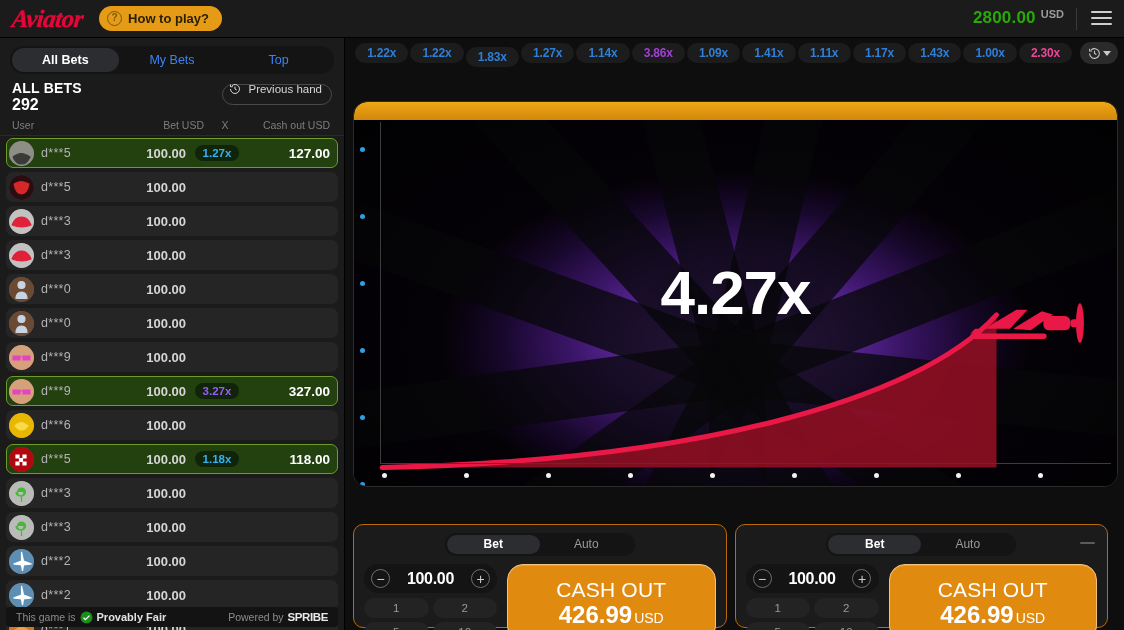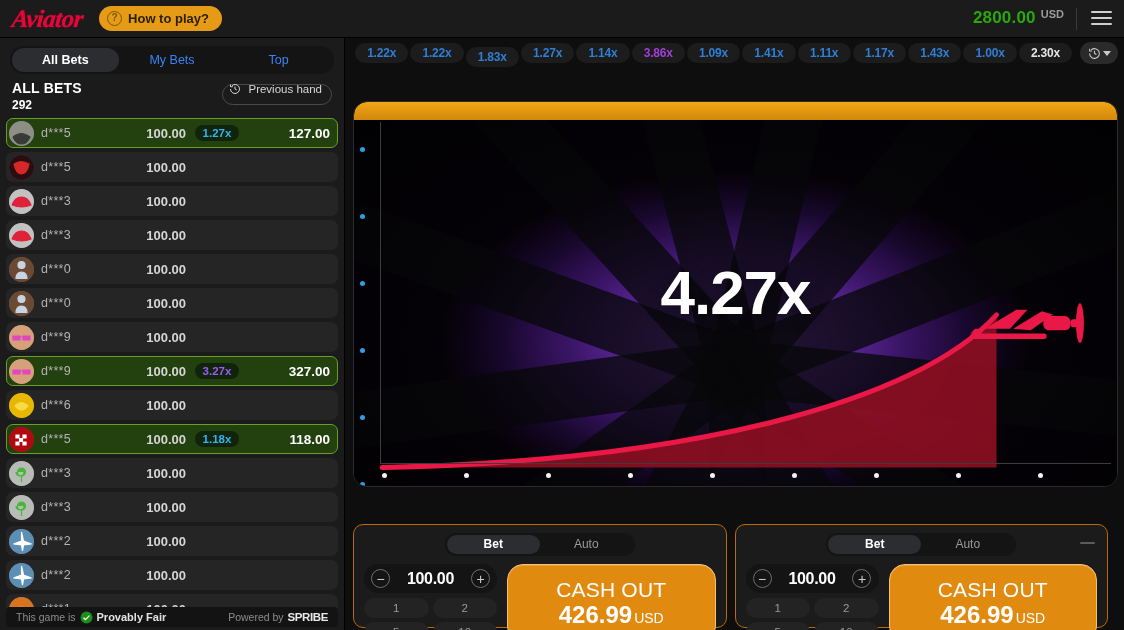--- a/index.html
+++ b/index.html
@@ -71,21 +71,21 @@
     color: #3b82f6; line-height: 24px; border-radius: 13px;
     cursor: pointer;
   }
   .tab.active { background: #2c2d30; color: #fff; font-weight: bold; }
 
   .allbets-head {
     padding: 6px 12px 2px 12px;
     display: flex; align-items: flex-start;
   }
   .allbets-title { font-size: 14px; font-weight: bold; color: #fff; line-height: 16px; letter-spacing: 0.2px;}
-  .allbets-count { font-size: 12px; font-weight: bold; color: #fff; line-height: 18px; }
+  .allbets-count { font-size: 16px; font-weight: bold; color: #fff; line-height: 18px; }
   .prev-hand {
     margin-left: auto; margin-top: 4px;
     display: flex; align-items: center; gap: 7px;
     border: 1px solid #4a4a4a; border-radius: 12px;
     height: 21px; padding: 0 9px 12px 6px;
     font-size: 11.5px; color: #d8d8d8; cursor: pointer;
   }
   .clock-ic { width: 12px; height: 12px; }
 
   .col-head {
@@ -310,20 +310,26 @@
         <div class="prev-hand">
           <svg class="clock-ic" viewBox="0 0 24 24" fill="none" stroke="#d8d8d8" stroke-width="2">
             <path d="M3 12a9 9 0 1 0 3-6.7"></path>
               <polyline points="3,3 3,7.5 7.5,7.5"></polyline>
               <polyline points="12,7 12,12 15.5,14"></polyline>
           </svg>
           <span>Previous hand</span>
         </div>
       </div>
 
+      <div class="col-head">
+        <span class="ch-user">User</span>
+        <span class="ch-bet">Bet USD</span>
+        <span class="ch-x">X</span>
+        <span class="ch-cash">Cash out USD</span>
+      </div>
 
       <div class="bet-list" id="bet-list">
           <div class="bet-row win">
             <div class="avatar">
               <svg viewBox="0 0 25 25">
                 <rect width="25" height="25" fill="#8d8f86"></rect>
                 <path d="M4,16 q8,-7 17,0 q-3,7 -8.5,7 q-5.5,0 -8.5,-7" fill="#3a3a38" stroke="#3a3a38" stroke-width="1.2"></path>
               </svg>
             </div>
             <div class="uname">d***5</div>
@@ -555,21 +561,21 @@
           <div class="hist-chip" style="color: rgb(47, 127, 214); margin-top: 8px;">1.83x</div>
           <div class="hist-chip" style="color: rgb(47, 127, 214);">1.27x</div>
           <div class="hist-chip" style="color: rgb(47, 127, 214);">1.14x</div>
           <div class="hist-chip" style="color: rgb(161, 63, 216);">3.86x</div>
           <div class="hist-chip" style="color: rgb(47, 127, 214);">1.09x</div>
           <div class="hist-chip" style="color: rgb(47, 127, 214);">1.41x</div>
           <div class="hist-chip" style="color: rgb(47, 127, 214);">1.11x</div>
           <div class="hist-chip" style="color: rgb(47, 127, 214);">1.17x</div>
           <div class="hist-chip" style="color: rgb(47, 127, 214);">1.43x</div>
           <div class="hist-chip" style="color: rgb(47, 127, 214);">1.00x</div>
-          <div class="hist-chip" style="color: #e5e5e5;">2.30x</div>
+          <div class="hist-chip" style="color: #ec4899;">2.30x</div>
           <div class="hist-btn">
             <svg viewBox="0 0 24 24" fill="none" stroke="#c9c9c9" stroke-width="2">
               <path d="M3 12a9 9 0 1 0 3-6.7"></path>
               <polyline points="3,3 3,7.5 7.5,7.5"></polyline>
               <polyline points="12,7 12,12 15.5,14"></polyline>
             </svg>
             <span class="caret"></span>
           </div>
         </div>
 

